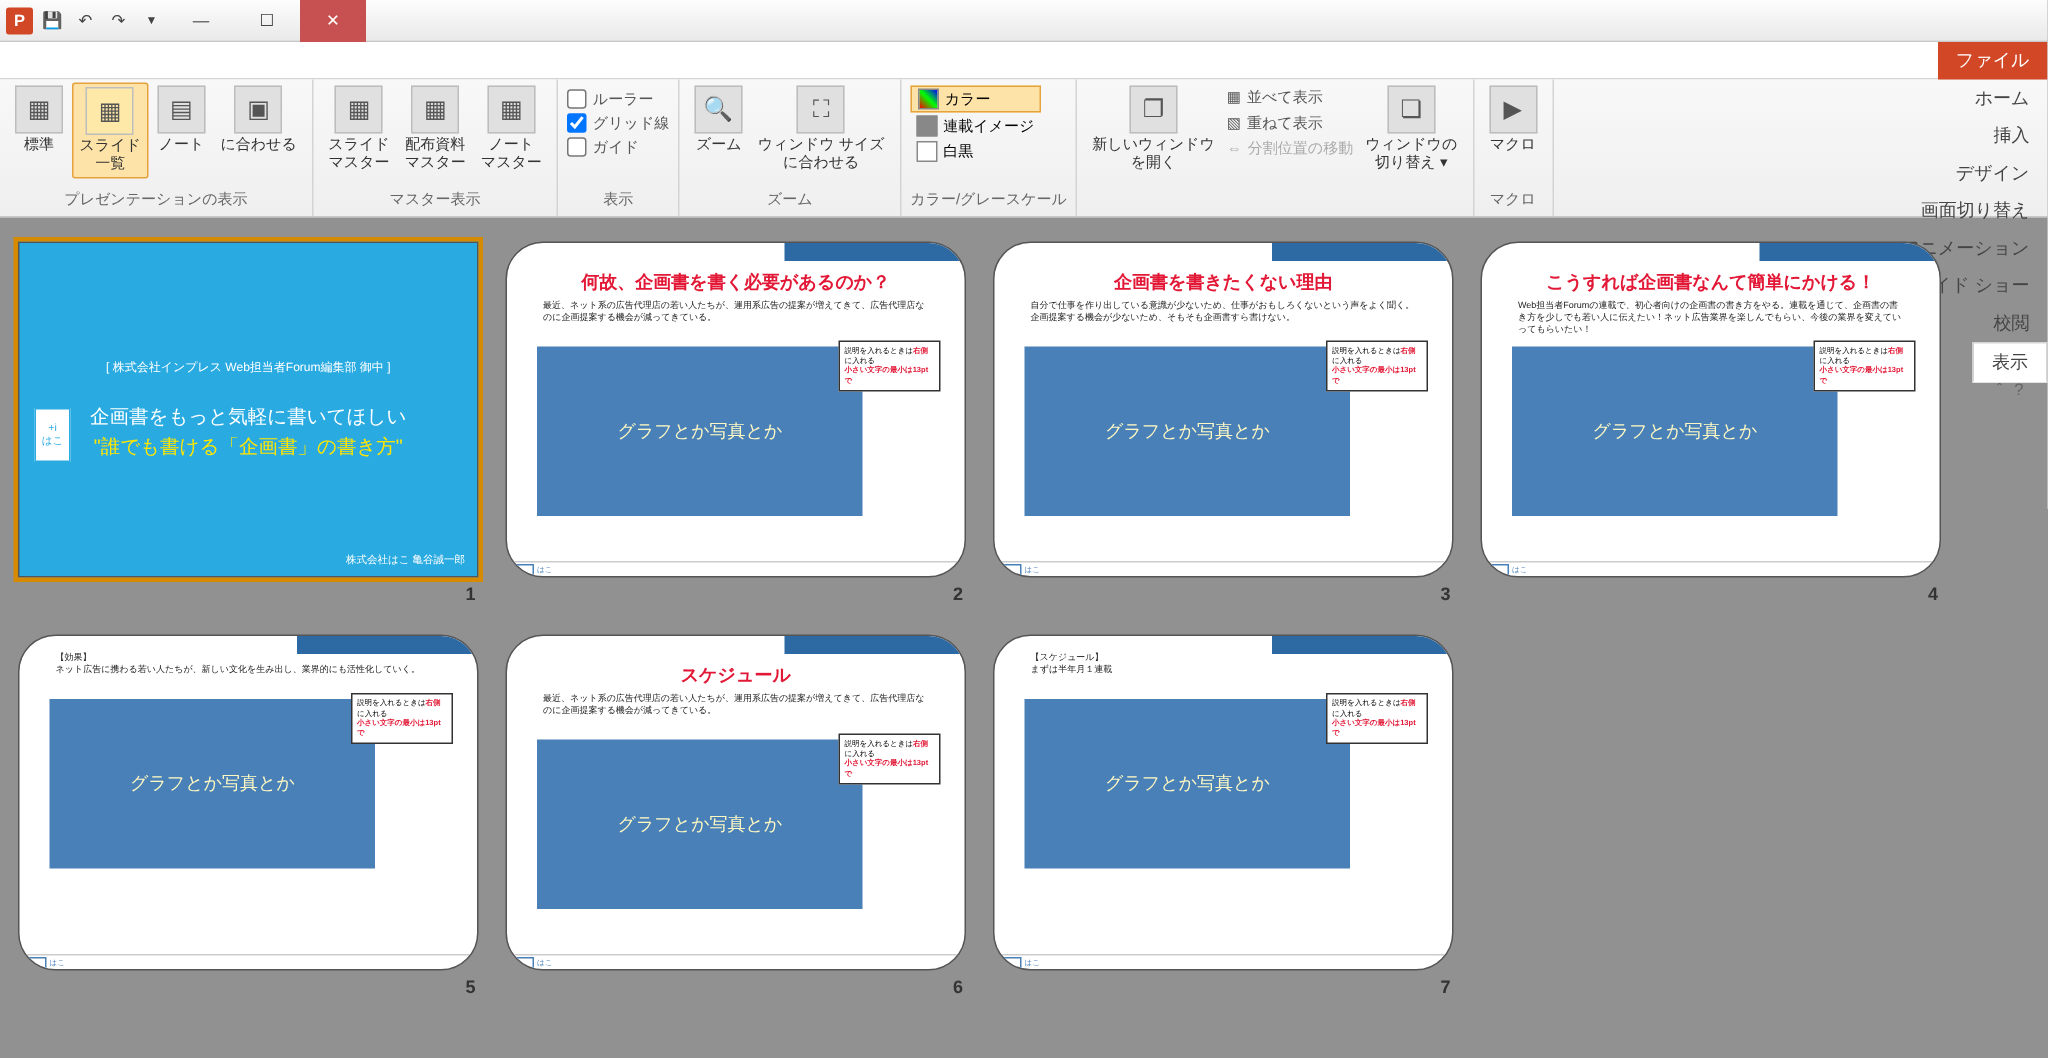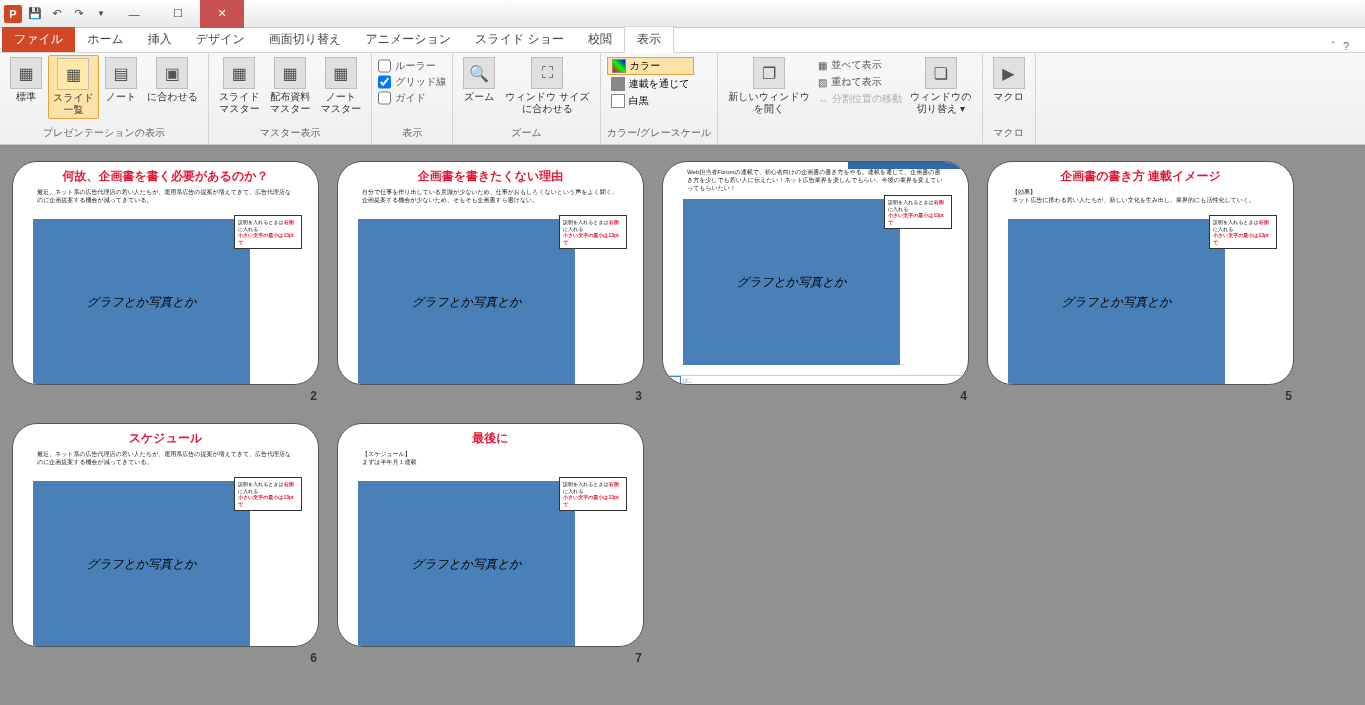--- a/index.html
+++ b/index.html
@@ -9,21 +9,21 @@
 .titlebar{height:28px;background:linear-gradient(#fdfdfd,#e9e9e9);display:flex;align-items:center;border-bottom:1px solid #c8c8c8;}
 .qat{display:flex;align-items:center;padding-left:2px;}
 .qat-btn{width:22px;height:20px;display:flex;align-items:center;justify-content:center;color:#444;}
 .qat-p{width:18px;height:18px;background:#d24726;color:#fff;font-weight:bold;font-size:11px;display:flex;align-items:center;justify-content:center;border-radius:2px;}
 .title-center{flex:1;text-align:center;color:#444;font-size:13px;}
 .win-btns{display:flex;}
 .win-btn{width:44px;height:28px;display:flex;align-items:center;justify-content:center;color:#444;}
 .win-close{background:#c75050;color:#fff;}
 
 
-.tabstrip{height:25px;background:#fff;display:flex;align-items:flex-end;border-bottom:1px solid #d4d4d4;padding-left:2px;}
+.tabstrip{height:25px;background:#fff;display:flex;align-items:flex-end;border-bottom:1px solid #d4d4d4;padding-left:2px;flex-direction:column;}
 .tab{padding:4px 12px;font-size:12px;color:#444;cursor:pointer;}
 .tab-file{background:#d24726;color:#fff;}
 .tab-active{border:1px solid #d4d4d4;border-bottom:1px solid #fff;background:#fff;margin-bottom:-1px;}
 .tab-help{margin-left:auto;padding-right:16px;display:flex;gap:8px;color:#666;}
 
 
 .ribbon{height:92px;background:linear-gradient(#f8f8f8,#efefef);border-bottom:1px solid #c8c8c8;display:flex;}
 .group{border-right:1px solid #d4d4d4;padding:2px 6px;display:flex;flex-direction:column;}
 .group-body{flex:1;display:flex;align-items:flex-start;gap:2px;}
 .group-label{text-align:center;font-size:10px;color:#666;padding:2px 0;}
@@ -55,21 +55,21 @@
 .s1-logo{position:absolute;left:10px;top:110px;width:24px;height:36px;background:#fff;border:1px solid #29abe2;color:#29abe2;font-size:7px;display:flex;flex-direction:column;align-items:center;justify-content:center;}
 .s1-foot{position:absolute;bottom:6px;right:8px;font-size:7px;}
 
 
 .sc{display:flex;flex-direction:column;border-radius:25px;}
 .sc-bar{height:12px;display:flex;justify-content:flex-end;}
 .sc-bar-seg{width:120px;height:100%;background:#2d6aa3;}
 .sc-title{color:#e21836;font-size:12px;font-weight:bold;text-align:center;padding:6px 8px 4px;}
 .sc-body{font-size:6px;color:#222;padding:0 24px;line-height:1.3;min-height:26px;}
 .sc-graph-area{position:relative;margin:4px 20px 10px;flex:1;}
-.sc-graph{width:82%;height:166px;background:#4a80b8;display:flex;align-items:center;justify-content:center;color:#000000;font-size:12px;font-style:italic;}
+.sc-graph{width:82%;height:113px;background:#4a80b8;display:flex;align-items:center;justify-content:center;color:#fef9c3;font-size:12px;}
 .sc-note{position:absolute;right:-4px;top:-4px;width:68px;background:#fff;border:1px solid #333;padding:3px;font-size:5px;line-height:1.3;}
 .sc-note .red{color:#e21836;font-weight:bold;}
 .sc-foot{height:10px;border-top:1px solid #ccc;display:flex;align-items:center;padding:0 6px;font-size:5px;color:#4a80b8;}
 .sc-foot-logo{width:12px;height:8px;border:1px solid #4a80b8;margin-right:2px;}
 </style>
 </head>
 <body>
 
 <div class="titlebar">
   <div class="qat">
@@ -186,21 +186,21 @@
 
   <div class="group">
     <div class="group-body">
       <div class="color-opts">
         <div class="color-opt active">
             <div class="sw" style="background:linear-gradient(45deg,#f00,#0f0,#00f);"></div>
             <span>カラー</span>
           </div>
         <div class="color-opt">
             <div class="sw" style="background:#888;"></div>
-            <span>連載を通じて</span>
+            <span>連載イメージ</span>
           </div>
         <div class="color-opt">
             <div class="sw" style="background:#fff;"></div>
             <span>白黒</span>
           </div>
       </div>
     </div>
     <div class="group-label">カラー/グレースケール</div>
   </div>
 
@@ -239,20 +239,32 @@
           <div class="rbtn-icon">▶</div>
           <div class="rbtn-label">マクロ</div>
         </div>
     </div>
     <div class="group-label">マクロ</div>
   </div>
 </div>
 
 <div class="sorter" id="sorter">
     <div class="thumb-wrap">
+      <div class="thumb thumb-selected s1">
+        <div class="s1-logo">
+          <div>+i</div>
+          <div>はこ</div>
+        </div>
+        <div class="s1-sub">[ 株式会社インプレス Web担当者Forum編集部 御中 ]</div>
+        <div class="s1-main">企画書をもっと気軽に書いてほしい<br><span class="q">"誰でも書ける「企画書」の書き方"</span></div>
+        <div class="s1-foot">株式会社はこ  亀谷誠一郎</div>
+      </div>
+      <div class="thumb-num">1</div>
+    </div>
+    <div class="thumb-wrap">
       <div class="thumb sc">
         <div class="sc-bar">
           <div class="sc-bar-seg"></div>
         </div>
         <div class="sc-title">何故、企画書を書く必要があるのか？</div>
         <div class="sc-body">最近、ネット系の広告代理店の若い人たちが、運用系広告の提案が増えてきて、広告代理店なのに企画提案する機会が減ってきている。</div>
         <div class="sc-graph-area">
           <div class="sc-graph">グラフとか写真とか</div>
           <div class="sc-note">説明を入れるときは<span class="red">右側</span>に入れる<br><span class="red">小さい文字の最小は13ptで</span></div>
         </div>
@@ -273,35 +285,35 @@
         </div>
         <div class="sc-foot"><div class="sc-foot-logo"></div>はこ</div>
       </div>
       <div class="thumb-num">3</div>
     </div>
     <div class="thumb-wrap">
       <div class="thumb sc">
         <div class="sc-bar">
           <div class="sc-bar-seg"></div>
         </div>
+        <div class="sc-title">こうすれば企画書なんて簡単にかける！</div>
         <div class="sc-body">Web担当者Forumの連載で、初心者向けの企画書の書き方をやる。連載を通じて、企画書の書き方を少しでも若い人に伝えたい！ネット広告業界を楽しんでもらい、今後の業界を変えていってもらいたい！</div>
         <div class="sc-graph-area">
           <div class="sc-graph">グラフとか写真とか</div>
           <div class="sc-note">説明を入れるときは<span class="red">右側</span>に入れる<br><span class="red">小さい文字の最小は13ptで</span></div>
         </div>
         <div class="sc-foot"><div class="sc-foot-logo"></div>はこ</div>
       </div>
       <div class="thumb-num">4</div>
     </div>
     <div class="thumb-wrap">
       <div class="thumb sc">
         <div class="sc-bar">
           <div class="sc-bar-seg"></div>
         </div>
-        <div class="sc-title">企画書の書き方 連載イメージ</div>
         <div class="sc-body">【効果】<br>ネット広告に携わる若い人たちが、新しい文化を生み出し、業界的にも活性化していく。</div>
         <div class="sc-graph-area">
           <div class="sc-graph">グラフとか写真とか</div>
           <div class="sc-note">説明を入れるときは<span class="red">右側</span>に入れる<br><span class="red">小さい文字の最小は13ptで</span></div>
         </div>
         <div class="sc-foot"><div class="sc-foot-logo"></div>はこ</div>
       </div>
       <div class="thumb-num">5</div>
     </div>
     <div class="thumb-wrap">
@@ -317,21 +329,20 @@
         </div>
         <div class="sc-foot"><div class="sc-foot-logo"></div>はこ</div>
       </div>
       <div class="thumb-num">6</div>
     </div>
     <div class="thumb-wrap">
       <div class="thumb sc">
         <div class="sc-bar">
           <div class="sc-bar-seg"></div>
         </div>
-        <div class="sc-title">最後に</div>
         <div class="sc-body">【スケジュール】<br>まずは半年月１連載</div>
         <div class="sc-graph-area">
           <div class="sc-graph">グラフとか写真とか</div>
           <div class="sc-note">説明を入れるときは<span class="red">右側</span>に入れる<br><span class="red">小さい文字の最小は13ptで</span></div>
         </div>
         <div class="sc-foot"><div class="sc-foot-logo"></div>はこ</div>
       </div>
       <div class="thumb-num">7</div>
     </div>
   </div>

